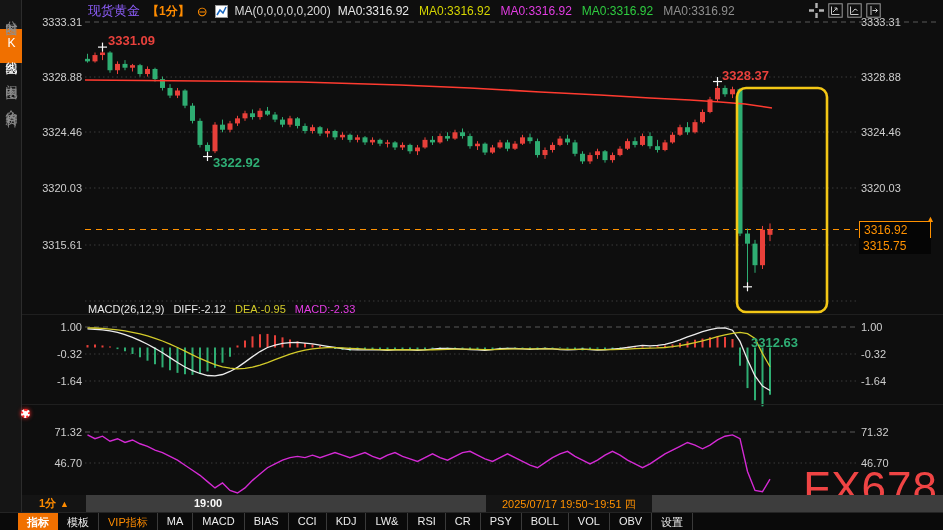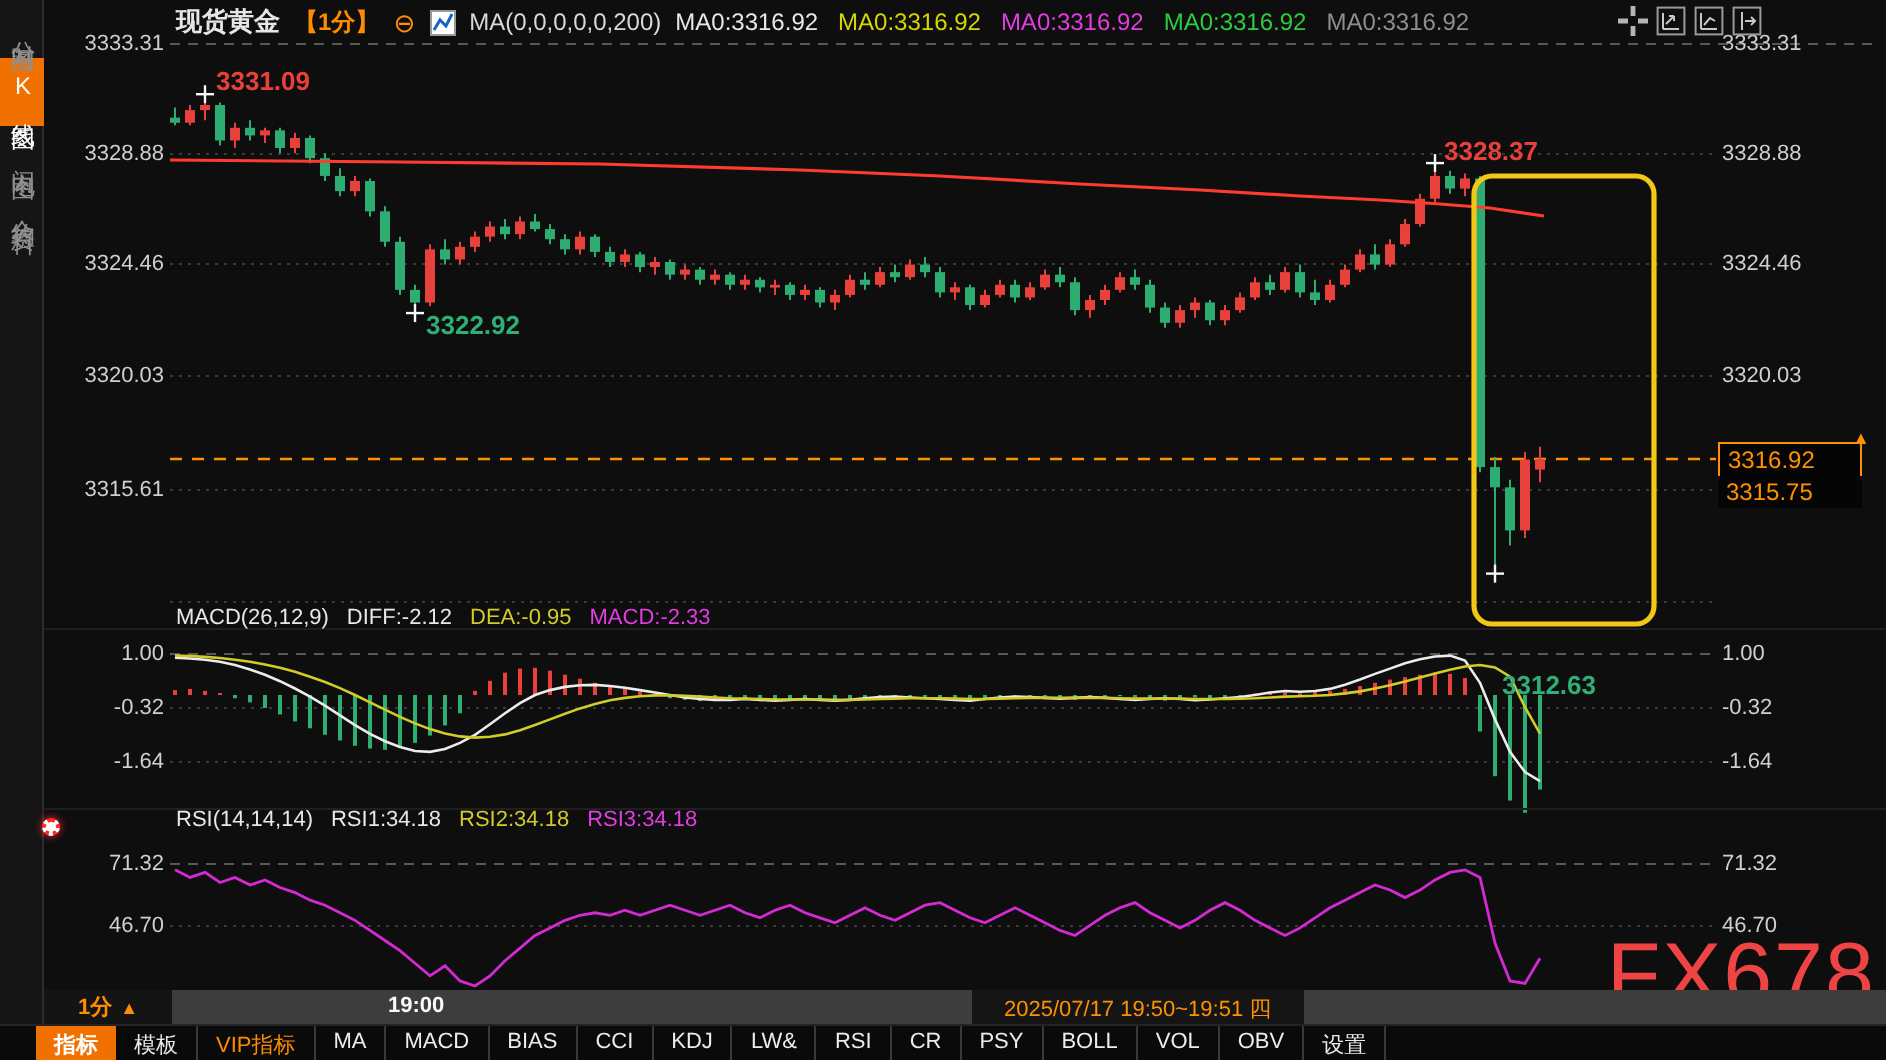--- a/index.html
+++ b/index.html
@@ -10,21 +10,21 @@
 
   .sidebar{position:absolute;left:0;top:0;width:22px;height:512px;background:#151515;
            border-right:1px solid #2c2c2c;z-index:4;padding-top:4px}
   .side-tab{writing-mode:vertical-rl;text-orientation:upright;letter-spacing:2px;font-size:12px;
             color:#8f8f8f;width:22px;display:flex;align-items:center;justify-content:center;
             margin-bottom:5px;padding:7px 0;cursor:pointer}
   .side-tab.active{background:#f07000;color:#fff}
 
   .hdr{position:absolute;left:88px;top:2px;height:18px;display:flex;align-items:center;gap:7px;
        font-size:12px;z-index:3;white-space:nowrap}
-  .sym{font-weight:bold;color:#e5e5e5;font-size:13px}
+  .sym{font-weight:normal;color:#8b5cf6;font-size:13px}
   .period{color:#ff8c00;font-weight:bold}
   .collapse{color:#ff8c00;font-size:13px}
   .ma-set{color:#d9d9d9}
   .ma-vals{display:flex;gap:10px}
 
   .hdr-icons{position:absolute;right:62px;top:3px;display:flex;gap:4px;z-index:3}
   .hicon{width:15px;height:15px;cursor:pointer}
 
   .axisL span,.axisR span{position:absolute;height:14px;font-size:11px;color:#cfcfcf;line-height:14px}
   .axisL span{left:30px;width:52px;text-align:right;z-index:2}
@@ -456,26 +456,20 @@
   <div class="badge" id="badge-last">3316.92</div>
   <div class="badge" id="badge-prev">3315.75</div>
   <div class="badge-arrow">▲</div>
 
   <div class="ind-row" style="top:303px">
     <span class="w">MACD(26,12,9)</span>
     <span class="w">DIFF:-2.12</span>
     <span class="y">DEA:-0.95</span>
     <span class="m">MACD:-2.33</span>
   </div>
-  <div class="ind-row" style="top:404px">
-    <span class="w">RSI(14,14,14)</span>
-    <span class="w">RSI1:34.18</span>
-    <span class="y">RSI2:34.18</span>
-    <span class="m">RSI3:34.18</span>
-  </div>
 
   <div class="timeband">
     <div class="speedbox">
       <span>1分</span>
       <span class="tri">▲</span>
     </div>
     <span class="timelabel">19:00</span>
     <span class="rangebox">2025/07/17 19:50~19:51 四</span>
   </div>
 

